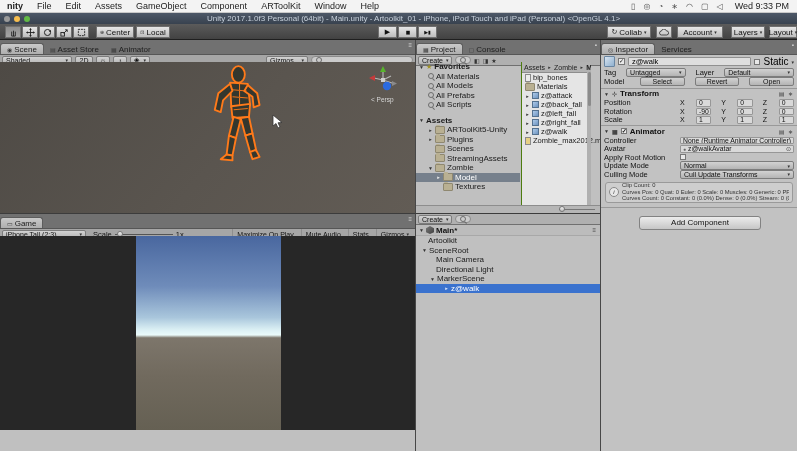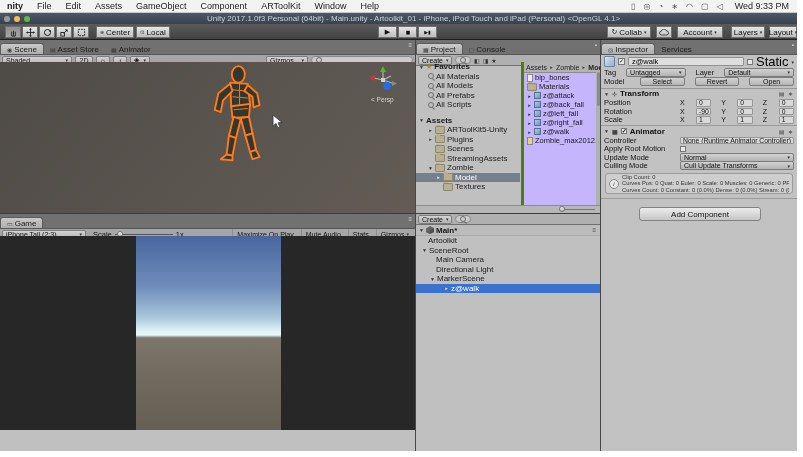--- a/index.html
+++ b/index.html
@@ -80,22 +80,22 @@
   #game-view{position:absolute;left:0;top:22px;width:415px;height:194px;background:#272727}
   #game-strip{position:absolute;left:136px;top:0;width:145px;height:194px;
     background:linear-gradient(180deg,#49679f 0%,#6f8cba 26%,#a9c6dc 42%,#d9eef3 48%,#eafafa 51%,#7d766b 52.5%,#716a5e 72%,#656053 100%)}
   .slider-track{height:1px;background:#555;width:58px;position:relative}
   .slider-knob{position:absolute;top:-3px;width:6px;height:6px;border-radius:50%;
     background:linear-gradient(#f2f2f2,#bdbdbd);border:1px solid #777;box-sizing:border-box}
 
   
   #project-panel{left:415px;top:40px;width:185px;height:173px;border-left:1px solid #474747}
   #proj-left{position:absolute;left:0;top:22px;width:104px;height:143px;overflow:hidden}
-  #proj-right{position:absolute;left:105px;top:22px;width:79px;height:143px;border-left:3px solid #4d7c0f;
-    box-sizing:border-box;background:#c4b5fd}
+  #proj-right{position:absolute;left:105px;top:22px;width:70px;height:143px;border-left:1px solid #4d7c0f;
+    box-sizing:border-box;background:#e5e5e5}
   #crumbbar{height:10px;background:#b2b2b2;border-bottom:1px solid #8d8d8d;display:flex;align-items:center;
     font-size:7px;color:#222;gap:2px;padding:0 2px;white-space:nowrap;overflow:hidden}
   #proj-right .trow{height:9px;font-size:7.5px}
   #proj-scroll{position:absolute;right:0;top:10px;width:4px;height:133px;background:#b0b0b0}
   #proj-scroll .thumb{position:absolute;top:0;left:0.5px;width:3px;height:34px;background:#8b8b8b;border-radius:2px}
   #proj-bottom{position:absolute;left:0;bottom:0;width:185px;height:8px;background:#b6b6b6;border-top:1px solid #8d8d8d;
     display:flex;align-items:center;justify-content:flex-end;padding-right:6px;box-sizing:border-box}
   #proj-bottom .slider-track{width:36px;background:#777}
   .gap6{height:6px}
 
@@ -558,21 +558,21 @@
       <span class="corner">▪</span>
     </div>
 
     <div id="go-header">
       <span class="goicon"></span>
       <span class="chk">✓</span>
       <div class="namefield">
         <span>z@walk</span>
       </div>
       <span class="chk" style="width:6px;height:6px"></span>
-      <span style="font-size:13px">Static</span>
+      <span style="font-size:10px">Static</span>
       <span class="ddarrow">▾</span>
     </div>
 
     <div class="irow">
       <span>Tag</span>
       <div class="dd" style="flex:1">
         <span>Untagged</span>
           <span class="ddarrow">▾</span>
       </div>
       <span>Layer</span>
@@ -655,20 +655,28 @@
       <span class="hicons"><span>▤</span> <span>∗</span></span>
     </div>
     <div class="irow">
       <span class="ilabel">Controller</span>
       <div class="ifield">
         <span>None (Runtime Animator Controller)</span>
         <span class="picker">⊙</span>
       </div>
     </div>
     <div class="irow">
+      <span class="ilabel">Avatar</span>
+      <div class="ifield">
+        <span style="color:#666;font-size:5px">●</span>
+        <span>z@walkAvatar</span>
+        <span class="picker">⊙</span>
+      </div>
+    </div>
+    <div class="irow">
       <span class="ilabel">Apply Root Motion</span>
       <span class="chk" style="width:6px;height:6px"></span>
     </div>
     <div class="irow">
       <span class="ilabel">Update Mode</span>
       <div class="dd" style="flex:1">
         <span>Normal</span>
           <span class="ddarrow">▾</span>
       </div>
     </div>

